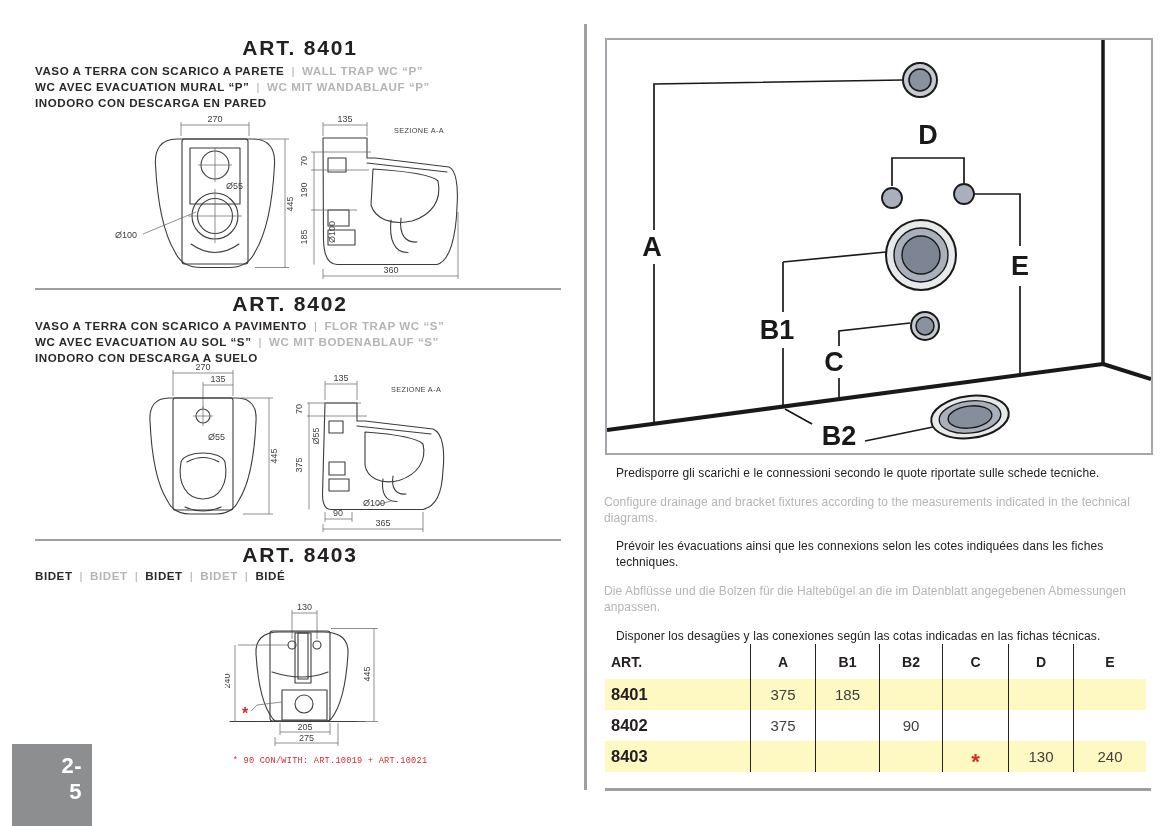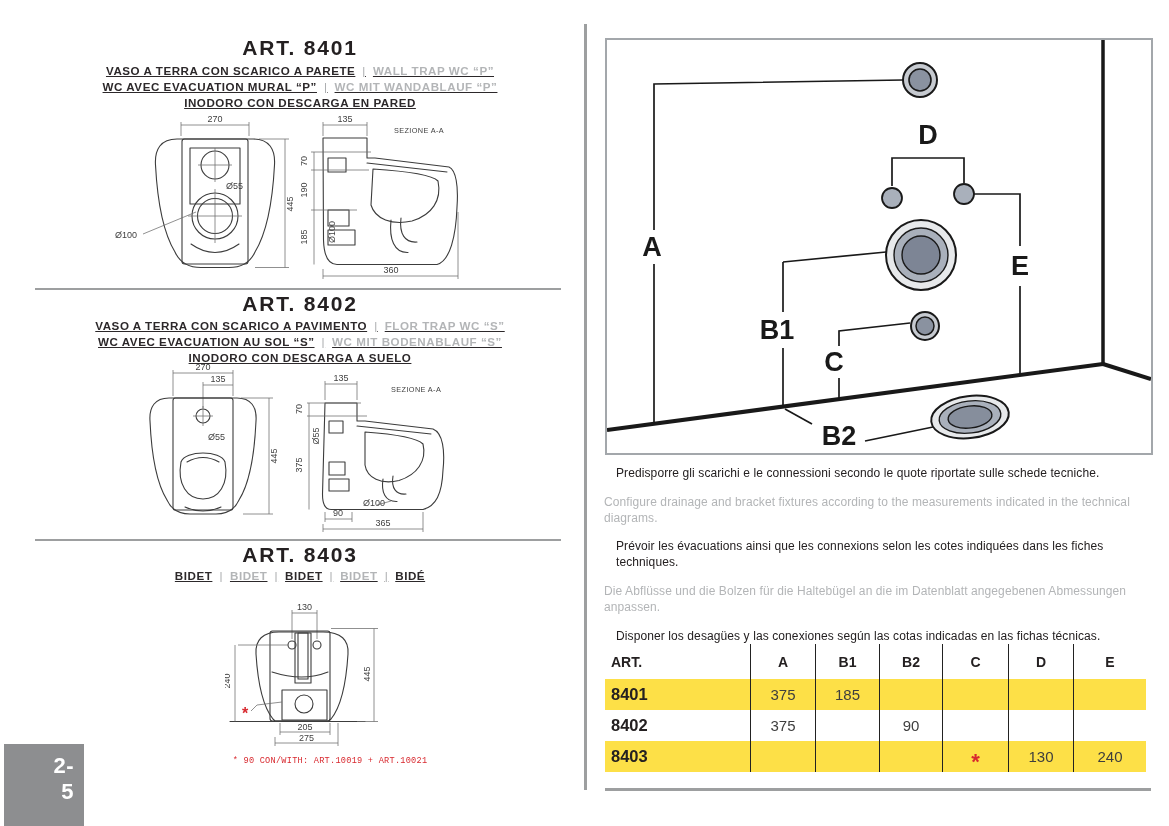--- a/index.html
+++ b/index.html
@@ -3,41 +3,41 @@
 <meta charset="utf-8">
 <style>
   html,body { margin:0; padding:0; }
   body {
     width:1169px; height:826px; position:relative; overflow:hidden;
     background:#ffffff; color:#2a2627;
     font-family:"Liberation Sans", sans-serif;
   }
   .abs { position:absolute; }
   .sec-title { font-size:21px; font-weight:bold; letter-spacing:1.8px; text-align:center; color:#242021; }
-  .sub { text-align:center; font-size:11.6px; font-weight:bold; letter-spacing:0.55px; line-height:16.2px; color:#2c282a; white-space:nowrap;text-decoration:underline; }
+  .sub { font-size:11.6px; font-weight:bold; letter-spacing:0.55px; line-height:16.2px; color:#2c282a; white-space:nowrap; }
   .muted { color:#b3b5b7; }
   .pipe { color:#a9abad; font-weight:normal; padding:0 7px; }
   .hdiv { height:2px; background:#9d9fa0; }
   .vdiv { width:3px; background:#9d9fa0; }
   .footer-box { background:#8d8e90; color:#fff; font-weight:bold; font-size:22px; text-align:right;
     padding:9px 10px 0 0; box-sizing:border-box; letter-spacing:0.5px; }
   .diagram-box { border:2px solid #a3a7ab; box-sizing:border-box; background:#fff; }
   .notes p { margin:0 0 13px 0; font-size:12px; line-height:1.32; letter-spacing:0.1px; }
   .notes p.em { font-weight:normal; color:#242021;padding-left:12px; }
   .notes p.mut { color:#b3b5b7; }
   .fnote { color:#d8292f; font-size:8.6px; letter-spacing:0.25px; text-align:center; white-space:nowrap;font-family:Liberation Mono, monospace; }
 
   
   .trow { display:grid; grid-template-columns:145px 65px 64px 63px 66px 65px 73px; }
   .trow .cell { display:flex; align-items:center; justify-content:center; height:31px;
     font-size:15px; color:#3e3e3e; border-left:1.5px solid #222; box-sizing:border-box; }
   .trow .cell.first { justify-content:flex-start; padding-left:6px; border-left:none;
     font-weight:bold; font-size:16.5px; color:#242021; }
   .trow.hdr .cell { font-weight:bold; font-size:14px; color:#242021; height:35px; }
-  .trow.band { background:#fde047; }
+  .trow.band { background:#fef9c3; }
   .cell.c-star { color:#d8292f; font-size:22px; font-weight:bold; line-height:10px; padding-top:10px; }
 
   
   .tl { stroke:#3c3c3c; stroke-width:1.1; fill:none; stroke-linejoin:round; stroke-linecap:round; }
   .dim { stroke:#6b6b6b; stroke-width:0.75; fill:none; }
   .dtx { font-family:"Liberation Sans",sans-serif; font-size:9px; fill:#3f3f3f; }
   .dtx2 { font-family:"Liberation Sans",sans-serif; font-size:7.3px; fill:#3f3f3f; letter-spacing:0.4px; }
   .star { fill:#d8292f; font-family:"Liberation Sans",sans-serif; font-weight:bold; font-size:16px; }
 
   
@@ -104,21 +104,21 @@
     <text class="dtx" transform="rotate(-90 240 120)" x="240" y="120" text-anchor="middle">Ø100</text>
     <line class="dim" x1="228" y1="157" x2="228" y2="167"></line>
     <line class="dim" x1="363" y1="100" x2="363" y2="167"></line>
     <line class="dim" x1="228" y1="164" x2="363" y2="164"></line>
     <text class="dtx" x="296" y="161" text-anchor="middle">360</text>
   </g>
 </svg>
 
 <div class="abs hdiv" style="left:35px; top:288px; width:526px;"></div>
 
-<div class="abs sec-title" style="left:35px; top:292px; width:530px;">ART. 8402</div>
+<div class="abs sec-title" style="left:25px; top:292px; width:530px;">ART. 8402</div>
 <div class="abs sub" style="left:35px; top:318px; width:530px;">
   <div><span>VASO A TERRA CON SCARICO A PAVIMENTO</span><span class="pipe">|</span><span class="muted">FLOR TRAP WC “S”</span></div>
   <div><span>WC AVEC EVACUATION AU SOL “S”</span><span class="pipe">|</span><span class="muted">WC MIT BODENABLAUF “S”</span></div>
   <div><span>INODORO CON DESCARGA A SUELO</span></div>
 </div>
 
 <svg class="abs" style="left:125px; top:358px;" width="340" height="182" viewBox="0 0 340 182">
   <g>
     <line class="dim" x1="48" y1="38" x2="48" y2="12"></line>
     <line class="dim" x1="108" y1="38" x2="108" y2="12"></line>
@@ -211,21 +211,21 @@
     <line class="dim" x1="55" y1="146" x2="105" y2="146"></line>
     <text class="dtx" x="80" y="143.5" text-anchor="middle">205</text>
     <line class="dim" x1="50" y1="151" x2="50" y2="160"></line>
     <line class="dim" x1="113" y1="137" x2="113" y2="160"></line>
     <line class="dim" x1="50" y1="157" x2="113" y2="157"></line>
     <text class="dtx" x="81.5" y="154.5" text-anchor="middle">275</text>
   </g>
 </svg>
 <div class="abs fnote" style="left:215px; top:756px; width:230px;">* 90 CON/WITH: ART.10019 + ART.10021</div>
 
-<div class="abs footer-box" style="left:4px; top:744px; width:80px; height:82px;padding-left:40px;">
+<div class="abs footer-box" style="left:12px; top:744px; width:80px; height:82px;padding-left:40px;">
   <span>2-5</span>
 </div>
 
 <div class="abs vdiv" style="left:584px; top:24px; height:766px;"></div>
 
 <div class="abs diagram-box" style="left:605px; top:38px; width:548px; height:417px;">
   <svg width="544" height="413" viewBox="0 0 544 413">
     <g>
       <line class="dth" style="stroke-width:3.5" x1="496" y1="0" x2="496" y2="324"></line>
       <line class="dth" style="stroke-width:4" x1="0" y1="390" x2="496" y2="324"></line>

